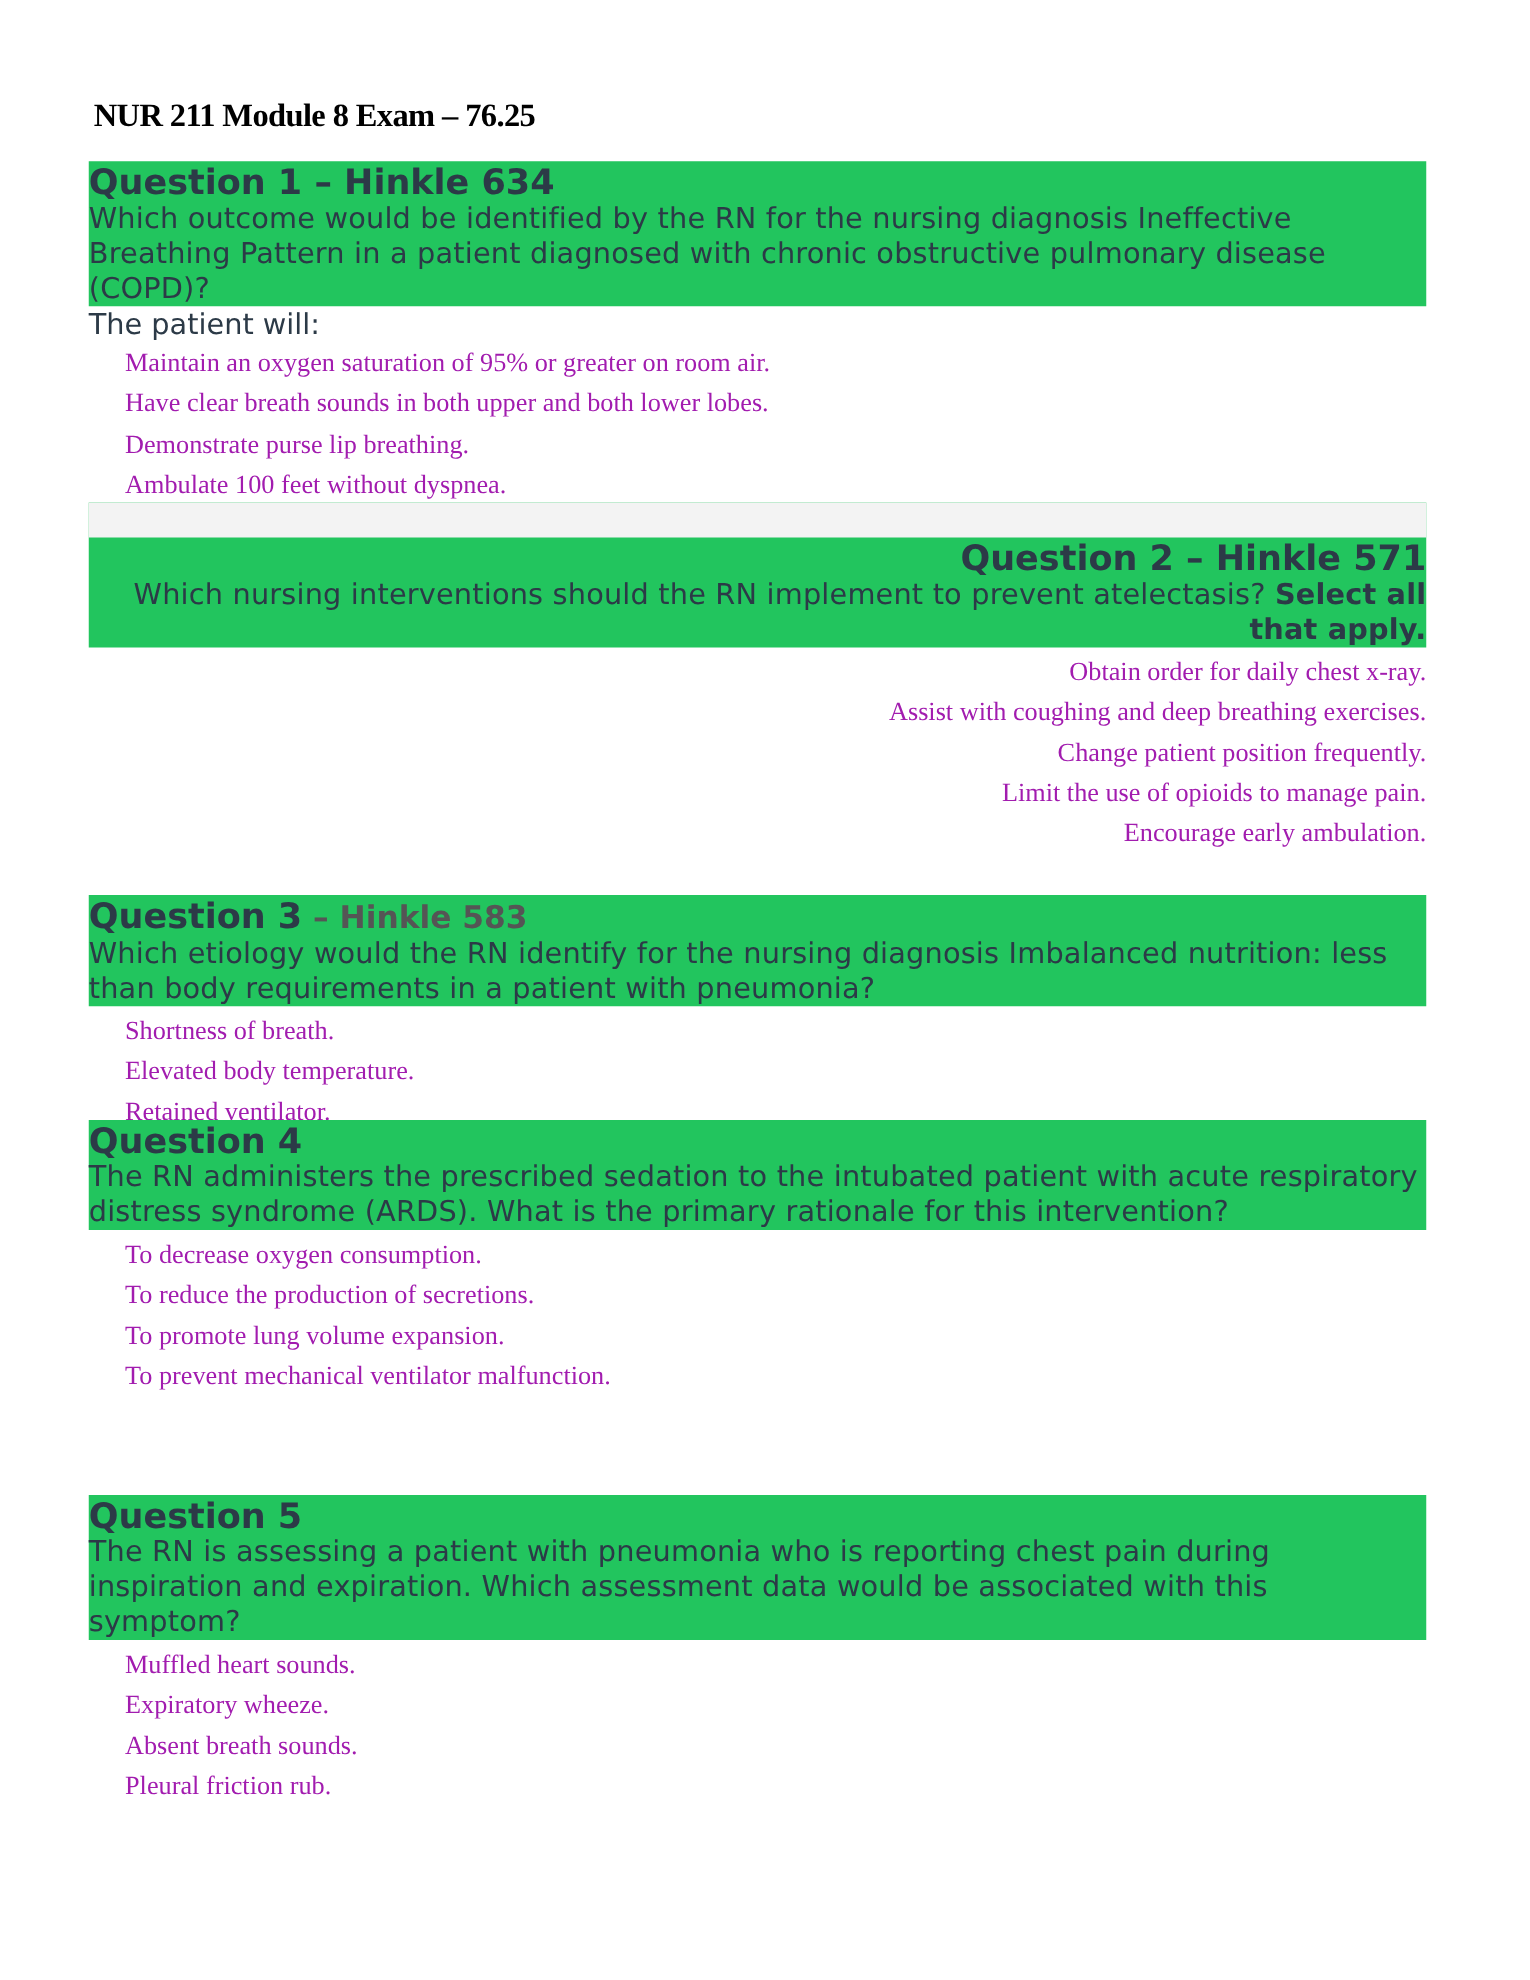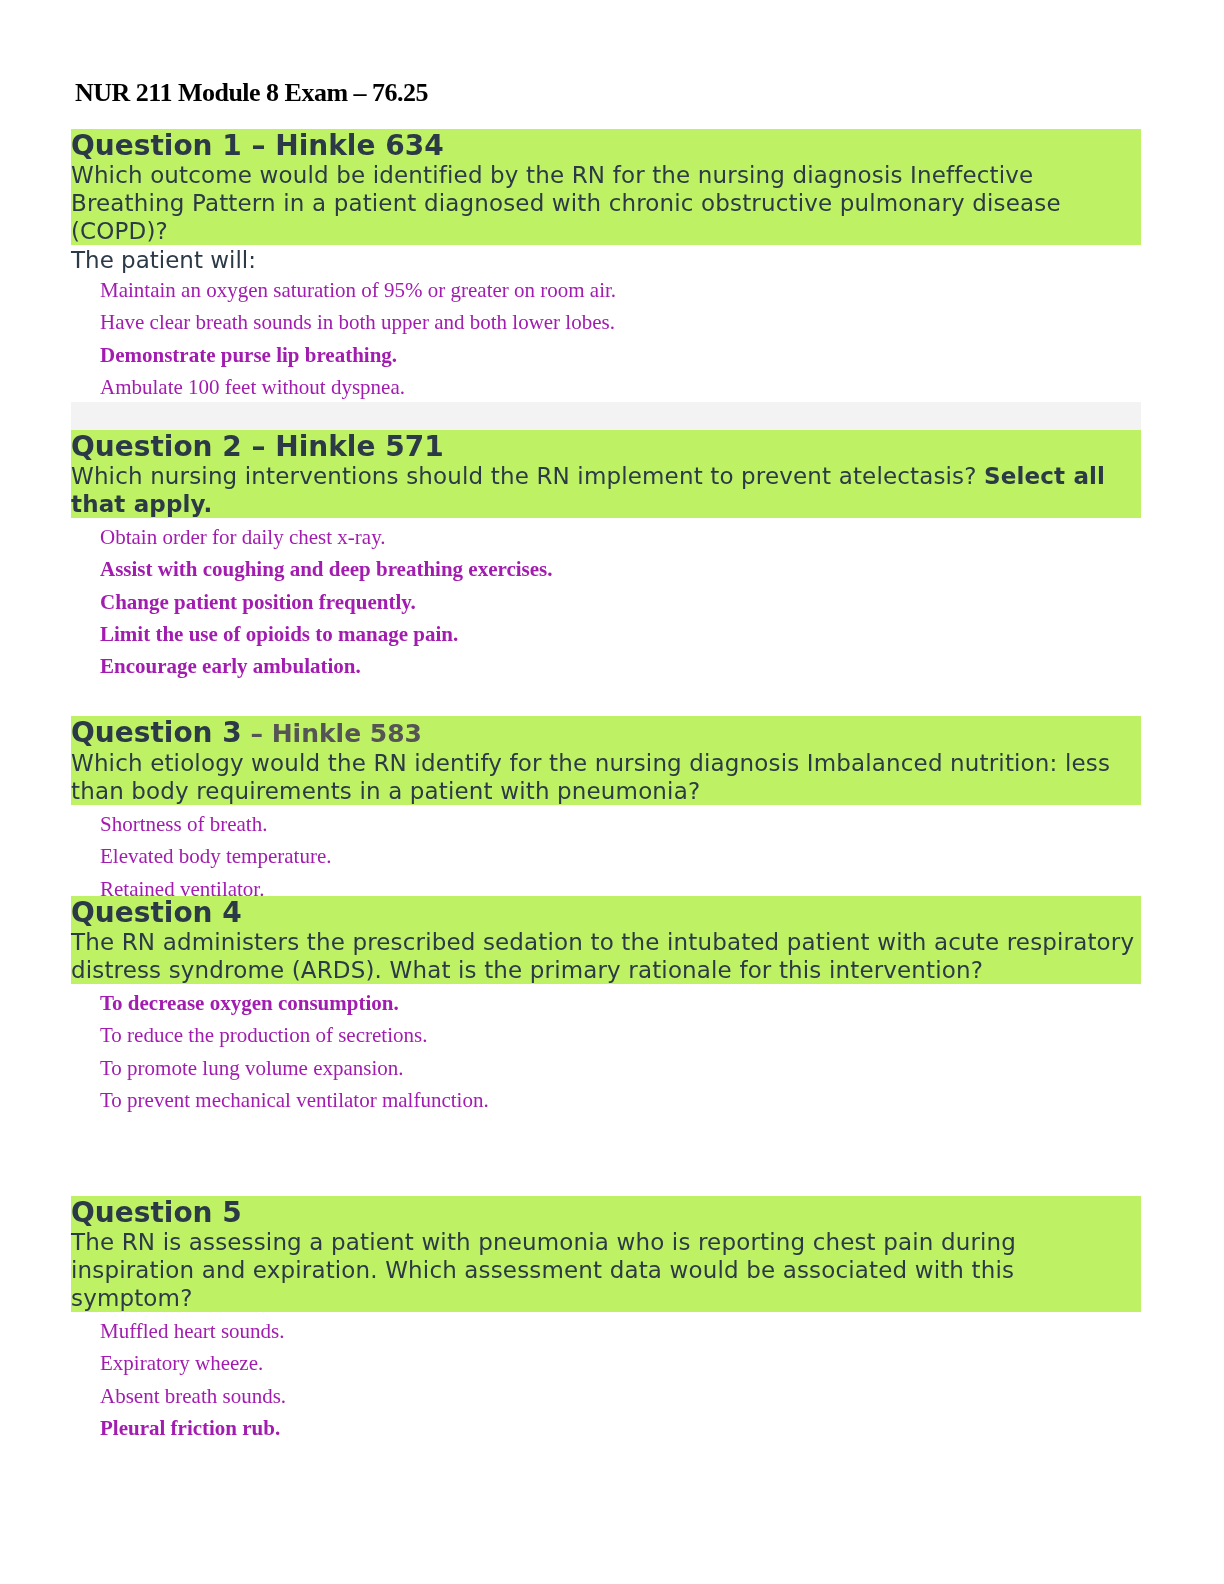--- a/index.html
+++ b/index.html
@@ -5,37 +5,37 @@
   html, body { margin: 0; padding: 0; background: #ffffff; }
   body { width: 1224px; height: 1584px; position: relative; overflow: hidden; }
   .page { position: absolute; left: 71px; top: 0; width: 1070px; }
   .title {
     position: absolute; top: 74px; left: 0;
     font-family: "Liberation Serif", serif; font-weight: bold;
     font-size: 26px; color: #000; letter-spacing: -0.5px; margin: 4px;
   }
   .qblock { position: absolute; left: 0; width: 1070px; }
   .qhead {
-    background: #bef264;
+    background: #22c55e;
     font-family: "DejaVu Sans", sans-serif; color: #2c3a47;
   }
   .qtitle { font-size: 28px; font-weight: bold; line-height: 30px; margin: 0; padding-top: 2px; }
   .qtitle .ref-light { color: #555; font-size: 25px; }
   .qtext { font-size: 23px; line-height: 28px; letter-spacing: 0.15px; }
   .qtext b { font-weight: bold; }
   .stem-plain {
     font-family: "DejaVu Sans", sans-serif; color: #2c3a47;
     font-size: 23px; line-height: 30px;
   }
   .options { list-style: none; margin: 0; padding: 0 0 0 29px; }
   .options li {
     font-family: "Liberation Serif", serif; font-size: 21px;
     color: #a21caf; height: 32.3px; line-height: 30px;
   }
-  .options li.correct { font-weight: bold; }
+  .options li.correct { font-weight: normal; }
   .spacer { background: #f3f3f3; height: 28px; }
 </style>
 </head>
 <body>
 
 <div class="page">
   <h1 class="title">NUR 211 Module 8 Exam – 76.25</h1>
 
   <section class="qblock" style="top:129px;">
     <div class="qhead">
@@ -44,21 +44,21 @@
     </div>
     <div class="stem-plain">The patient will:</div>
     <ul class="options">
       <li>Maintain an oxygen saturation of 95% or greater on room air.</li>
       <li>Have clear breath sounds in both upper and both lower lobes.</li>
       <li class="correct">Demonstrate purse lip breathing.</li>
       <li>Ambulate 100 feet without dyspnea.</li>
     </ul>
   </section>
 
-  <section class="qblock" style="top:402px;">
+  <section class="qblock" style="top:402px;text-align:right;">
     <div class="qhead">
       <div class="spacer"></div>
       <div class="qtitle"><span>Question 2</span><span> – Hinkle 571</span></div>
       <div class="qtext"><span>Which nursing interventions should the RN implement to prevent atelectasis? </span><b>Select all that apply.</b></div>
     </div>
     <ul class="options" style="margin-top:4px;">
       <li>Obtain order for daily chest x-ray.</li>
       <li class="correct">Assist with coughing and deep breathing exercises.</li>
       <li class="correct">Change patient position frequently.</li>
       <li class="correct">Limit the use of opioids to manage pain.</li>

